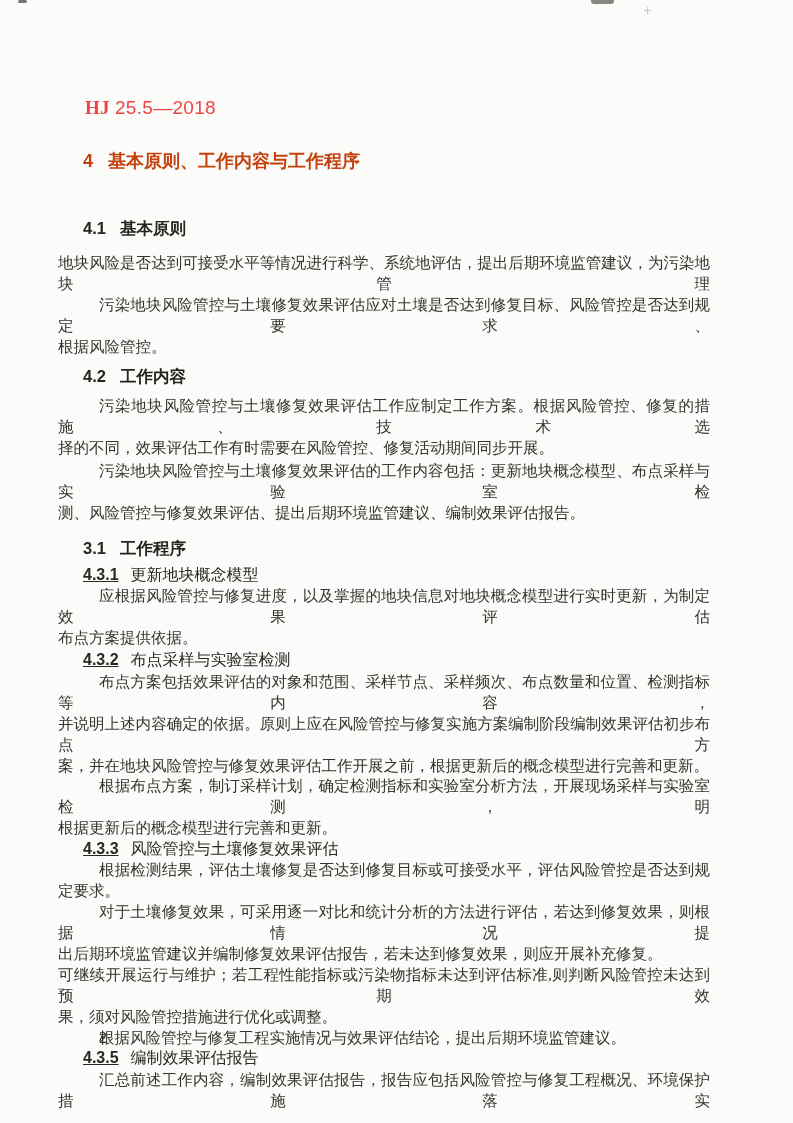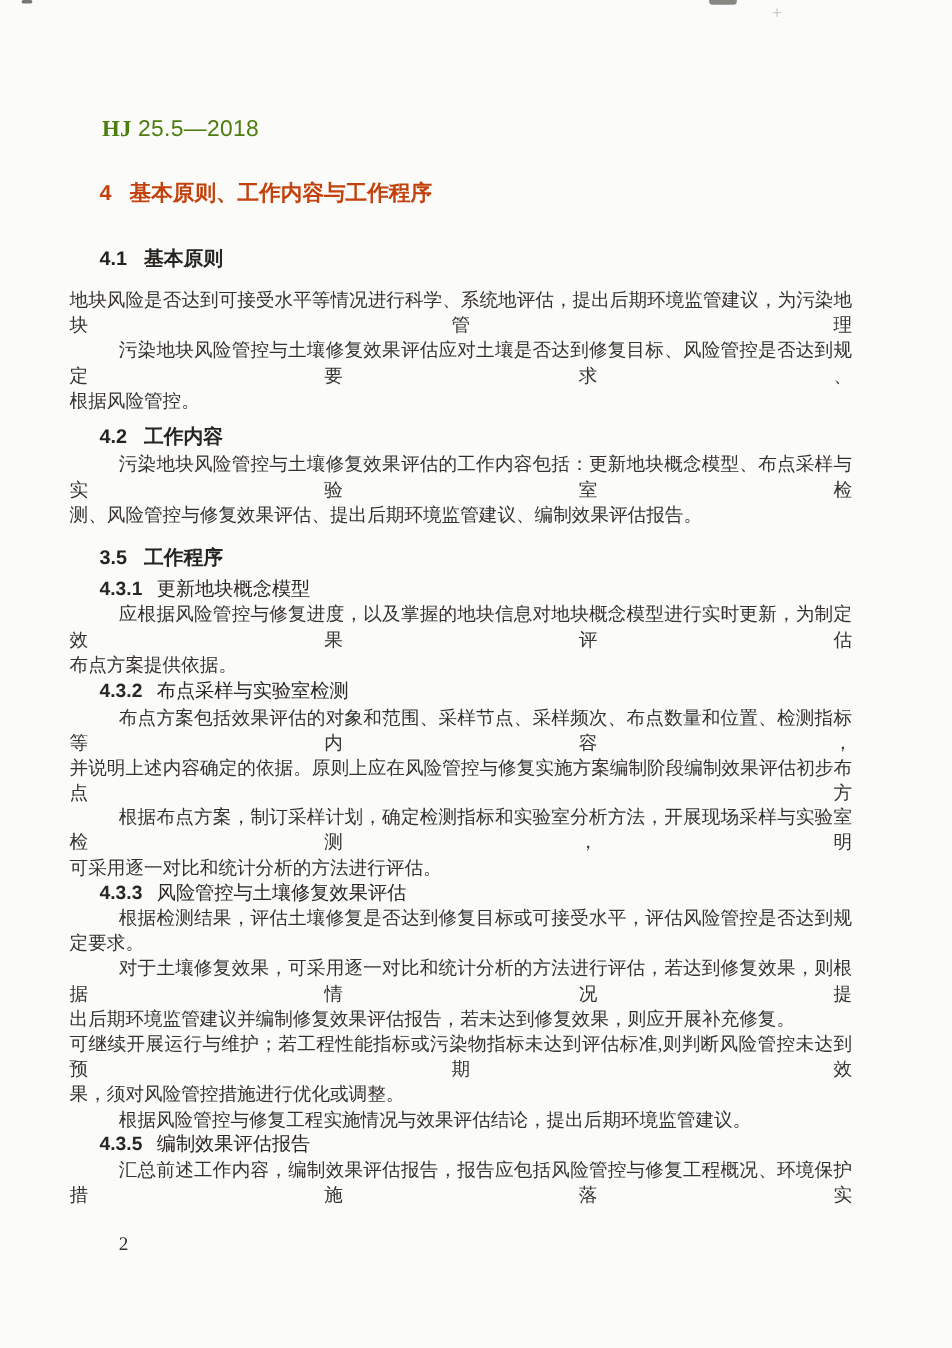--- a/index.html
+++ b/index.html
@@ -11,21 +11,21 @@
     position: relative;
     overflow: hidden;
   }
   .page { position: relative; width: 793px; height: 1123px; }
   .content { padding: 97px 83px 0 58px; }
 
   
   .hdr {
     margin-left: 27px;
     font-size: 19px; line-height: 21px;
-    color: #4d7c0f;
+    color: #ef4444;
     letter-spacing: 0.3px;
   }
   .hdr .hdr-hj { font-family: "Liberation Serif", serif; font-weight: bold; }
   .hdr .hdr-num { font-family: "Liberation Sans", "DejaVu Sans", sans-serif; font-weight: 500; }
 
   
   .h1 {
     margin-left: 25px; margin-top: 31px;
     font-family: "Liberation Sans", "DejaVu Sans", sans-serif;
     font-weight: bold; font-size: 18px; line-height: 24px;
@@ -37,35 +37,35 @@
     font-family: "Liberation Sans", "DejaVu Sans", sans-serif;
     font-weight: bold; font-size: 16.5px; line-height: 22px;
     color: #26241f;
   }
   .h2 .t { margin-left: 14px; }
   .h3 {
     margin-left: 25px;
     font-size: 16px; line-height: 21px;
     color: #2b2823;
   }
-  .h3 .num { font-family: "Liberation Sans", "DejaVu Sans", sans-serif; font-weight: bold; }
+  .h3 .num { font-family: "Liberation Sans", "DejaVu Sans", sans-serif; font-weight: bold; text-decoration: underline; }
   .h3 .t { margin-left: 12px; font-family: "Liberation Sans", "DejaVu Sans", sans-serif; font-weight: normal; }
 
   
   .para { margin: 0; }
   .ln {
     font-size: 15.5px; line-height: 21px;
     text-align: justify; text-align-last: justify;
     color: #36332e;
   }
   .ln.ind  { text-indent: 41px; }
   .ln.last { text-align-last: left; }
 
   
-  .mt-h41  { margin-top: 32px; }
+  .mt-h41  { margin-top: 44px; }
   .mt-p41  { margin-top: 13px; }
   .mt-h42  { margin-top: 8px; }
   .mt-p42a { margin-top: 8px; }
   .mt-p42b { margin-top: 2px; }
   .mt-h43  { margin-top: 14px; }
   .mt-h431 { margin-top: 5px; }
   .mt-h432 { margin-top: 1px; }
   .mt-p432a{ margin-top: 1px; }
   .mt-p432b{ margin-top: -1px; }
   .mt-h434 { margin-top: -2px; }
@@ -101,41 +101,46 @@
     <div class="h2 mt-h41"><span class="num">4.1</span><span class="t">基本原则</span></div>
 
     <div class="para mt-p41">
       <div class="ln">地块风险是否达到可接受水平等情况进行科学、系统地评估，提出后期环境监管建议，为污染地块管理</div>
       <div class="ln ind">污染地块风险管控与土壤修复效果评估应对土壤是否达到修复目标、风险管控是否达到规定要求、</div>
       <div class="ln last">根据风险管控。</div>
     </div>
 
     <div class="h2 mt-h42"><span class="num">4.2</span><span class="t">工作内容</span></div>
 
+    <div class="para mt-p42a">
+      <div class="ln ind">污染地块风险管控与土壤修复效果评估工作应制定工作方案。根据风险管控、修复的措施、技术选</div>
+      <div class="ln last">择的不同，效果评估工作有时需要在风险管控、修复活动期间同步开展。</div>
+    </div>
     <div class="para mt-p42b">
       <div class="ln ind">污染地块风险管控与土壤修复效果评估的工作内容包括：更新地块概念模型、布点采样与实验室检</div>
       <div class="ln last">测、风险管控与修复效果评估、提出后期环境监管建议、编制效果评估报告。</div>
     </div>
 
-    <div class="h2 mt-h43"><span class="num">3.5</span><span class="t">工作程序</span></div>
+    <div class="h2 mt-h43"><span class="num">3.1</span><span class="t">工作程序</span></div>
 
     <div class="h3 mt-h431"><span class="num">4.3.1</span><span class="t">更新地块概念模型</span></div>
     <div class="para">
       <div class="ln ind">应根据风险管控与修复进度，以及掌握的地块信息对地块概念模型进行实时更新，为制定效果评估</div>
       <div class="ln last">布点方案提供依据。</div>
     </div>
 
     <div class="h3 mt-h432"><span class="num">4.3.2</span><span class="t">布点采样与实验室检测</span></div>
     <div class="para mt-p432a">
       <div class="ln ind">布点方案包括效果评估的对象和范围、采样节点、采样频次、布点数量和位置、检测指标等内容，</div>
       <div class="ln">并说明上述内容确定的依据。原则上应在风险管控与修复实施方案编制阶段编制效果评估初步布点方</div>
+      <div class="ln last">案，并在地块风险管控与修复效果评估工作开展之前，根据更新后的概念模型进行完善和更新。</div>
     </div>
     <div class="para mt-p432b">
       <div class="ln ind">根据布点方案，制订采样计划，确定检测指标和实验室分析方法，开展现场采样与实验室检测，明</div>
-      <div class="ln last">可采用逐一对比和统计分析的方法进行评估。</div>
+      <div class="ln last">根据更新后的概念模型进行完善和更新。</div>
     </div>
 
     <div class="h3"><span class="num">4.3.3</span><span class="t">风险管控与土壤修复效果评估</span></div>
     <div class="para">
       <div class="ln ind last">根据检测结果，评估土壤修复是否达到修复目标或可接受水平，评估风险管控是否达到规定要求。</div>
     </div>
     <div class="para">
       <div class="ln ind">对于土壤修复效果，可采用逐一对比和统计分析的方法进行评估，若达到修复效果，则根据情况提</div>
       <div class="ln last">出后期环境监管建议并编制修复效果评估报告，若未达到修复效果，则应开展补充修复。</div>
     </div>

